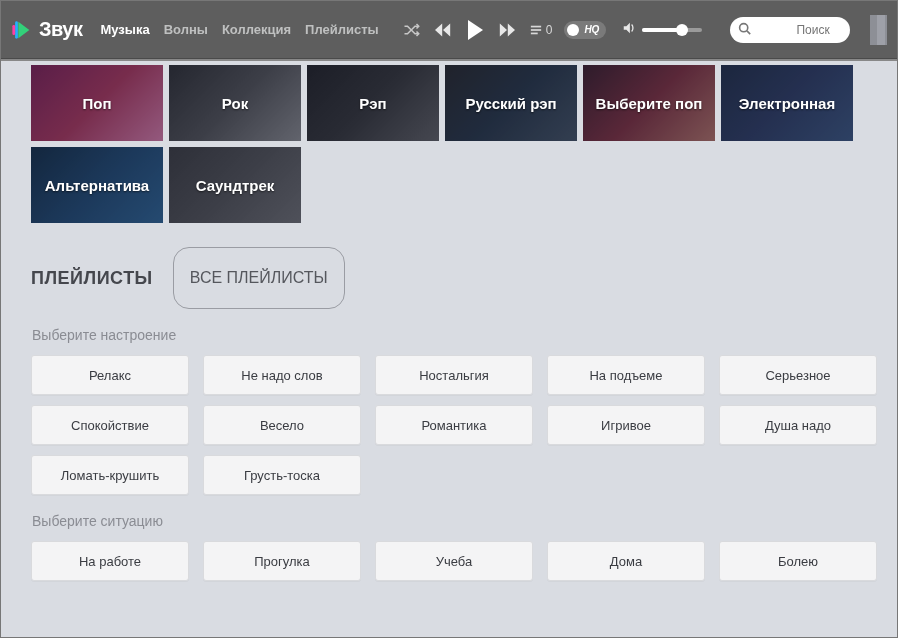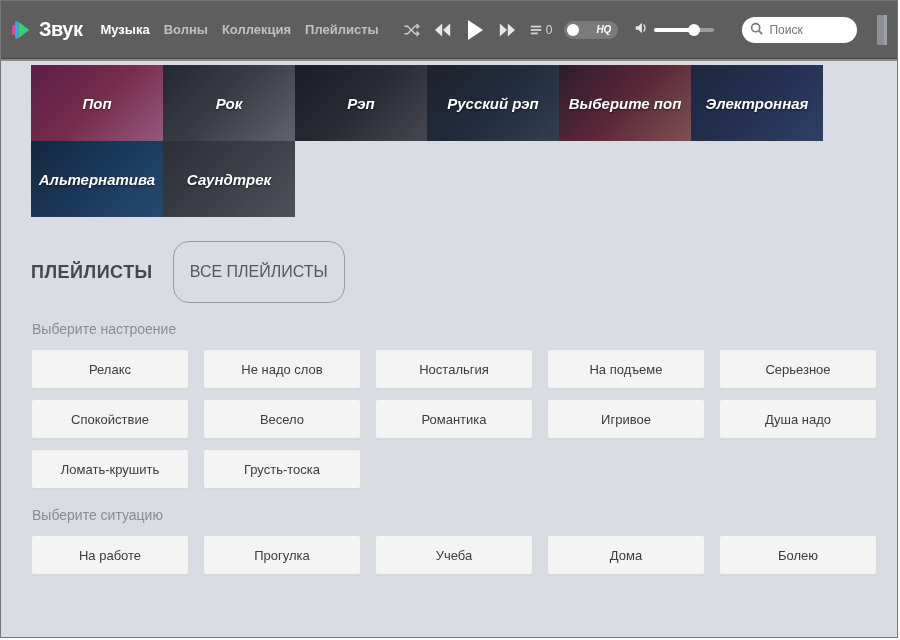--- a/index.html
+++ b/index.html
@@ -32,52 +32,52 @@
   .logo-icon svg { display: block; }
   .logo-text { font-weight: 800; font-size: 20px; letter-spacing: -0.5px; }
   .nav { display: flex; gap: 14px; margin-left: 8px; }
   .nav-item { color: #bfc0c0; font-weight: 600; cursor: pointer; }
   .nav-item.active { color: #fff; }
   .player-controls { display: flex; align-items: center; gap: 12px; margin-left: 14px; }
   .ctrl { color: #d8d8d8; cursor: pointer; display: flex; align-items: center; }
   .queue { display: flex; align-items: center; gap: 3px; color:#d8d8d8; font-size:12px;}
   .hq-pill {
     display: flex; align-items: center;
-    background: #7a7a7a; border-radius: 10px; height: 18px; padding: 0 3px; gap: 12px;
+    background: #7a7a7a; border-radius: 10px; height: 18px; padding: 0 3px;
   }
   .hq-knob { width:12px; height:12px; border-radius:50%; background:#fff; }
   .hq-label {
     font-size:10px; font-weight:700; font-style: italic; color:#fff;
     padding: 0 4px 0 5px;
   }
   .volume { display:flex; align-items:center; gap:6px; margin-left:4px;}
   .vol-track {
     width:60px; height:4px; background:#9a9a9a; border-radius:2px; position:relative;
   }
   .vol-fill { position:absolute; left:0; top:0; bottom:0; width:60%; background:#fff; border-radius:2px;}
   .vol-knob { position:absolute; top:-4px; left:56%; width:12px; height:12px; border-radius:50%; background:#fff;}
   .search {
     margin-left: 18px;
     background:#fff; border-radius: 14px; height:26px; width:120px;
     display:flex; align-items:center; padding:0 8px; gap:6px;
   }
   .search input {
-    border:none; outline:none; font-size:12px; width:80px; color:#ef4444; background:transparent;
+    border:none; outline:none; font-size:12px; width:80px; color:#ef4444; background:transparent;margin-left:39px;
   }
   .spacer { flex:1; }
   .avatar {
     width:30px; height:30px; background:#8d8f96;
     background-image: linear-gradient(90deg,#8d8f96 0 50%, #9ea0a8 50% 100%),
                       linear-gradient(0deg,#8d8f96 0 50%, #aeb0b8 50% 100%);
     background-size: 15px 15px;
   }
   .subbar { height:2px; background:#888; }
   .content { padding: 0 0 20px 0; }
   .genres {
-    display:flex; flex-wrap:wrap; padding: 4px 30px 0 30px; font-style: italic;
+    display:flex; flex-wrap:wrap; gap:6px; padding: 4px 30px 0 30px;
   }
   .genre-card {
     width:132px; height:76px; position:relative; cursor:pointer;
     color:#fff; font-weight:800; font-size:15px;
     display:flex; align-items:center; justify-content:center;
     text-align:center; text-shadow:0 1px 2px rgba(0,0,0,.6);
     overflow:hidden;
   }
   .genre-card .bg { position:absolute; inset:0; }
   .genre-card .shade { position:absolute; inset:0; background:rgba(30,35,55,.45); }

